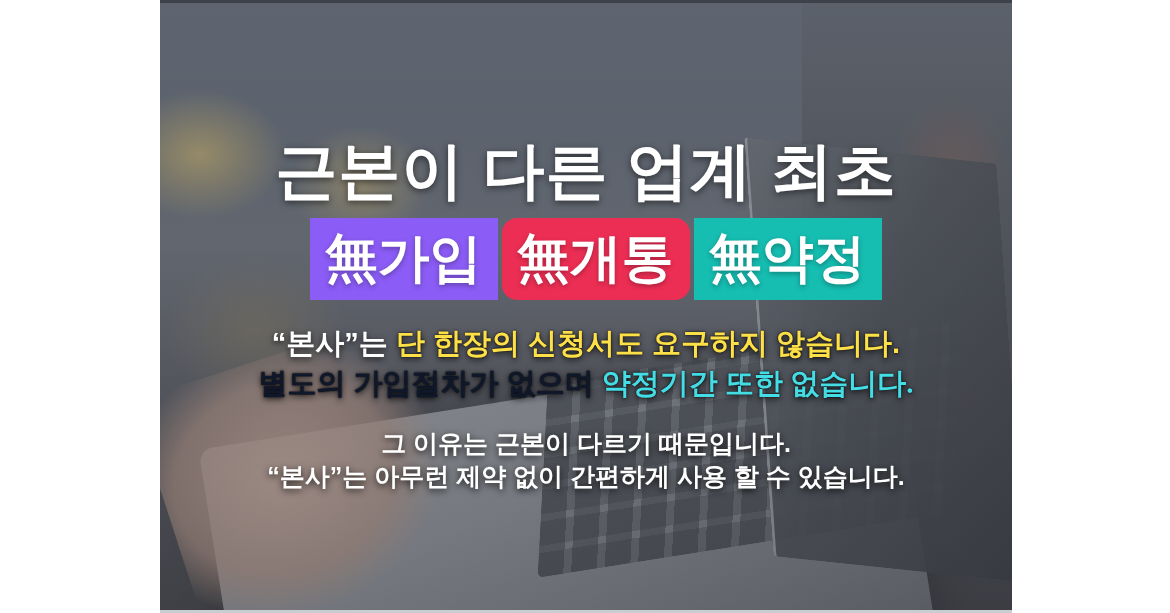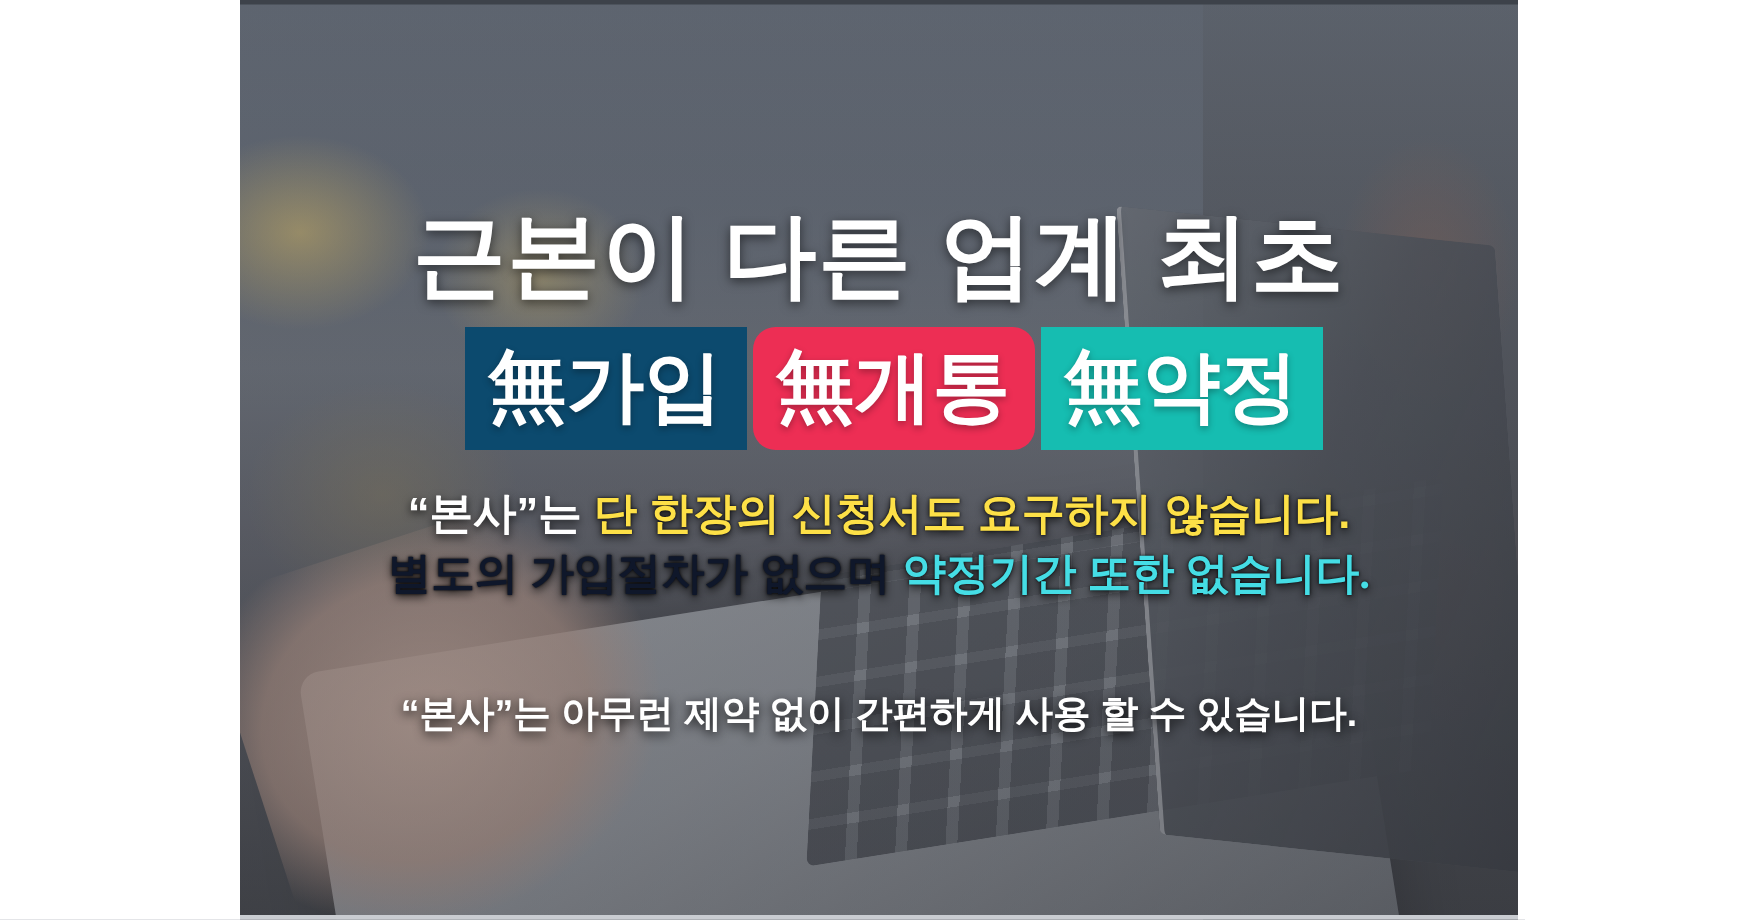--- a/index.html
+++ b/index.html
@@ -180,31 +180,32 @@
     <div class="hand"></div>
     <div class="photo-tint"></div>
     <div class="top-hairline"></div>
     <div class="bottom-hairline"></div>
 
     <div class="content">
 
       <div class="headline">근본이 다른 업계 최초</div>
 
       <div class="badges">
-        <div class="badge" id="badge-0" style="background: #0c4a6e; margin-left: 19px;">無가입</div>
+        <div class="badge" id="badge-0" style="background: #8b5cf6; margin-left: 19px;">無가입</div>
         <div class="badge" id="badge-1" style="background: rgb(237, 46, 84); border-radius: 15px;">無개통</div>
         <div class="badge" id="badge-2" style="background: rgb(22, 189, 177);">無약정</div>
       </div>
 
       <div class="subline subline-1">
         <span class="seg-white">“본사”는 </span><span class="seg-orange">단 한장의 신청서도 요구하지 않습니다.</span>
       </div>
 
       <div class="subline subline-2">
         <span class="seg-pink">별도의 가입절차가 없으며 </span><span class="seg-cyan">약정기간 또한 없습니다.</span>
       </div>
 
+      <div class="footline footline-1">그 이유는 근본이 다르기 때문입니다.</div>
 
       <div class="footline footline-2">“본사”는 아무런 제약 없이 간편하게 사용 할 수 있습니다.</div>
 
     </div>
   </div>
 </div>
 
 </body></html>

